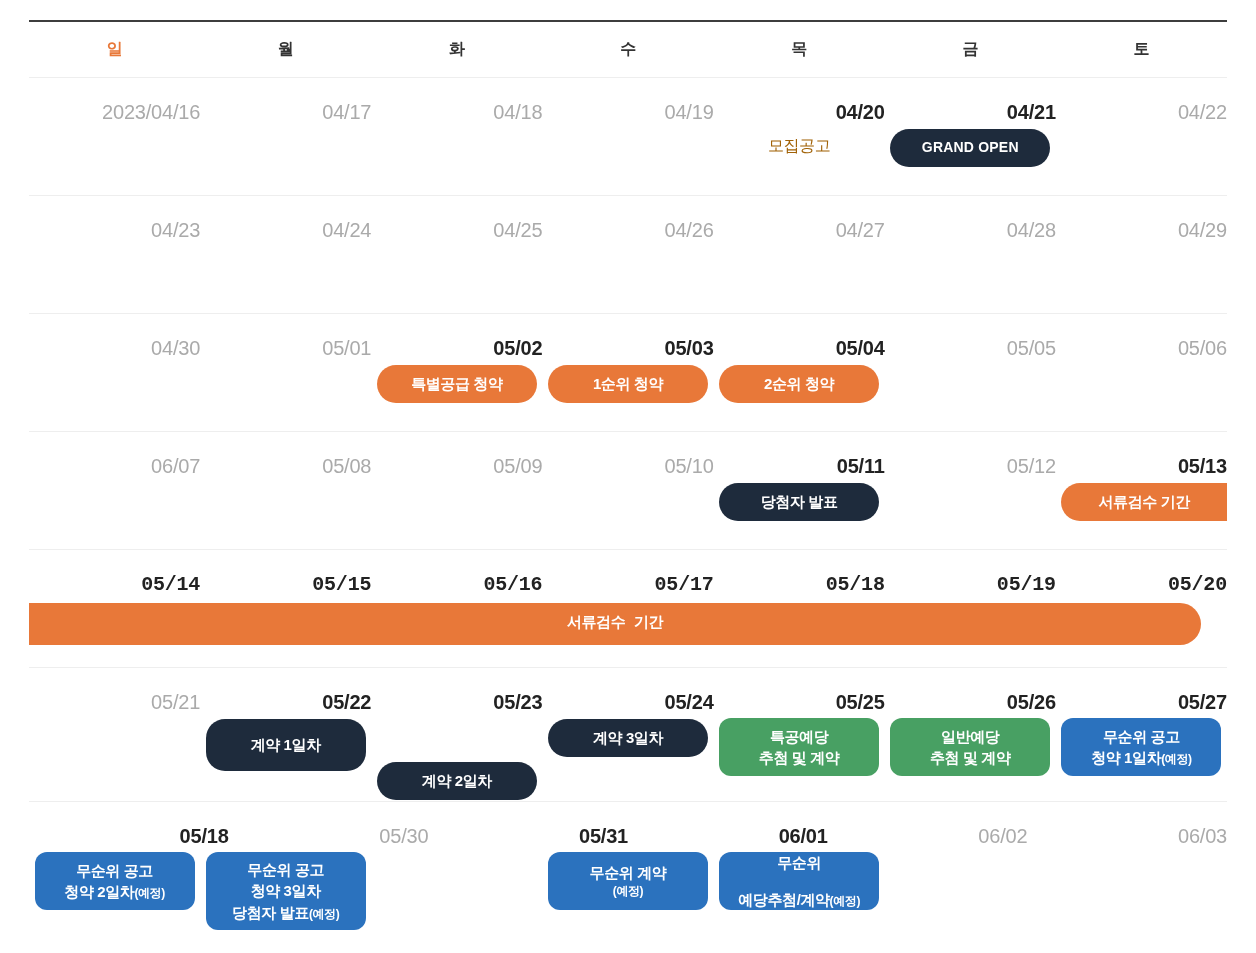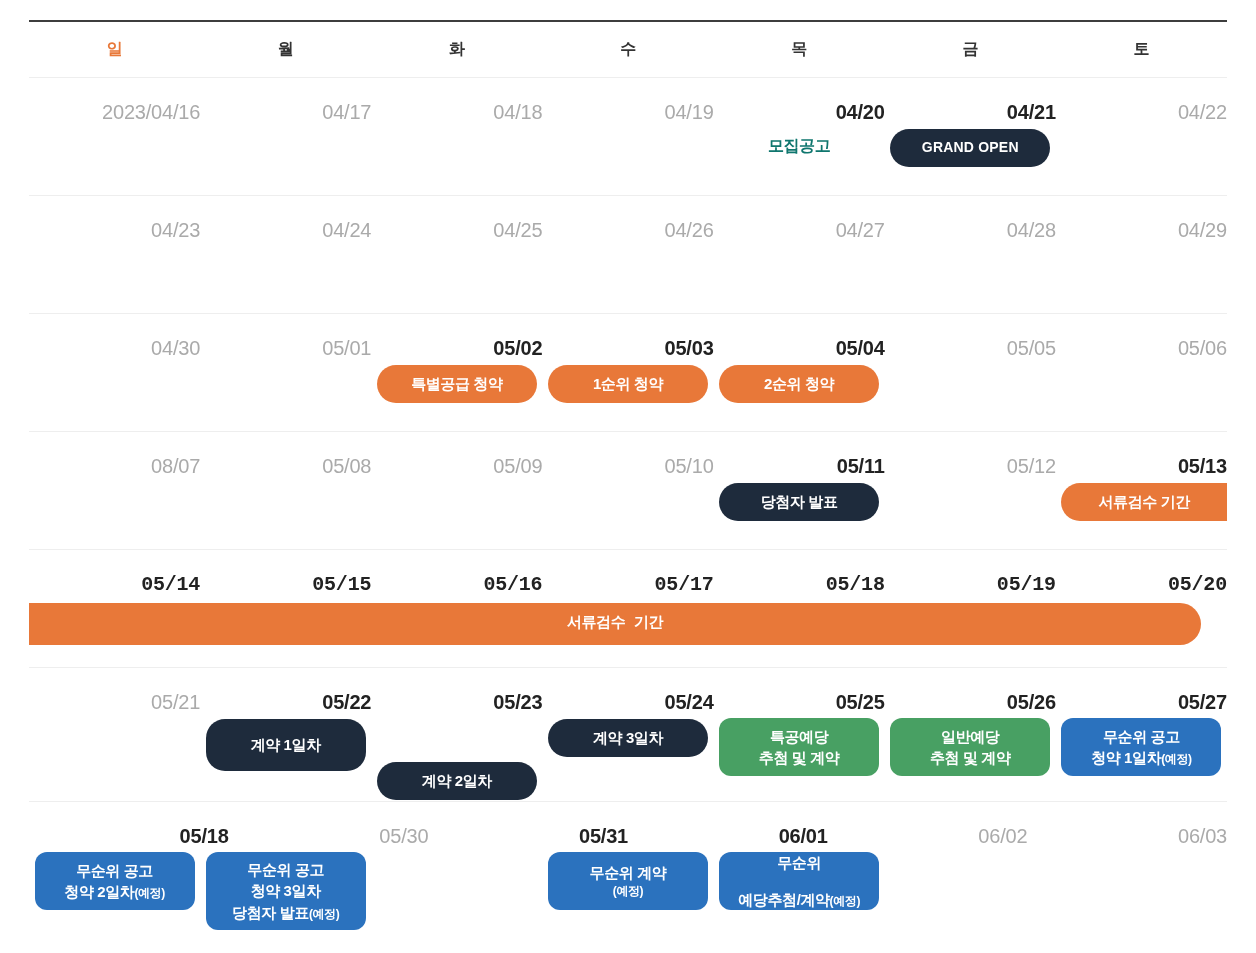--- a/index.html
+++ b/index.html
@@ -102,22 +102,22 @@
     text-align: center;
     border-radius: 22px;
     white-space: nowrap;
     padding: 0 6px;
   }
   .event .sub { font-size: 12px; font-weight: bold; }
   .event .ln { display: block; }
 
   .event.plain {
     background: transparent;
-    color: #0f766e;
-    font-weight: bold;
+    color: #a16207;
+    font-weight: normal;
     font-size: 16px;
     border-radius: 0;
   }
   .event.navy  { background: #1E2B3C; }
   .event.orange{ background: #E87839; }
   .event.green { background: #48A063; }
   .event.blue  { background: #2B72BE; }
 
   .event.latin { font-size: 14px; letter-spacing: 0.2px; }
 
@@ -192,21 +192,21 @@
             <div class="event orange" style="left: calc(42.8571% + 5.5px); width: calc(14.2857% - 11px); border-radius: 19px; height: 38px; top: 51px;">
               <span class="ln">1순위 청약</span>
             </div>
             <div class="event orange" style="left: calc(57.1429% + 5.5px); width: calc(14.2857% - 11px); border-radius: 19px; height: 38px; top: 51px;">
               <span class="ln">2순위 청약</span>
             </div>
           </div>
         </div>
         <div class="week-row" style="height: 118px;">
           <div class="date-strip">
-            <div class="date-cell">08/07</div>
+            <div class="date-cell">06/07</div>
             <div class="date-cell">05/08</div>
             <div class="date-cell">05/09</div>
             <div class="date-cell">05/10</div>
             <div class="date-cell active">05/11</div>
             <div class="date-cell">05/12</div>
             <div class="date-cell active">05/13</div>
           </div>
           <div class="event-layer">
             <div class="event navy" style="left: calc(57.1429% + 5.5px); width: calc(14.2857% - 11px); border-radius: 19px; height: 38px; top: 51px;">
               <span class="ln">당첨자 발표</span>

